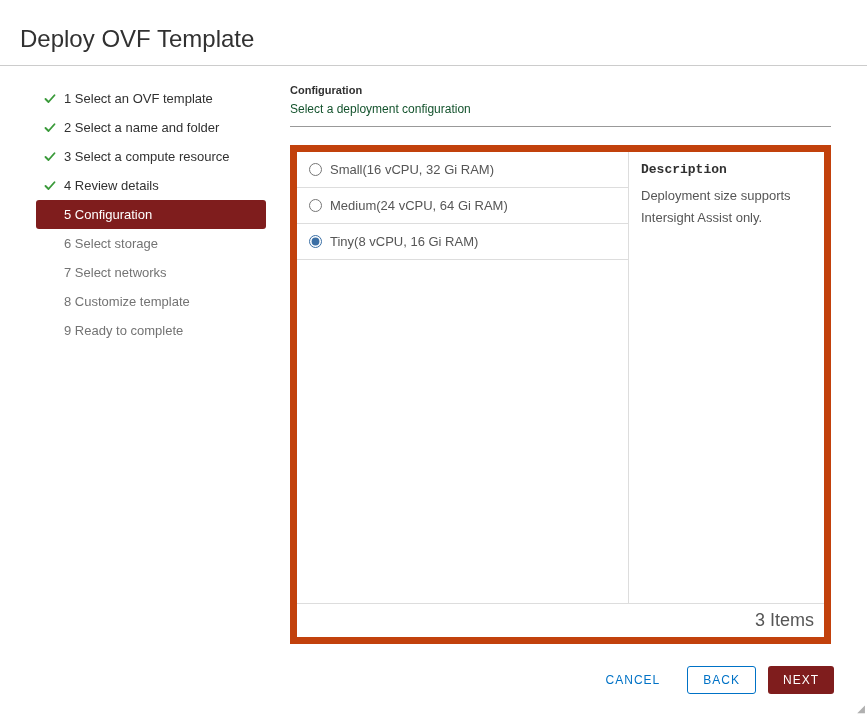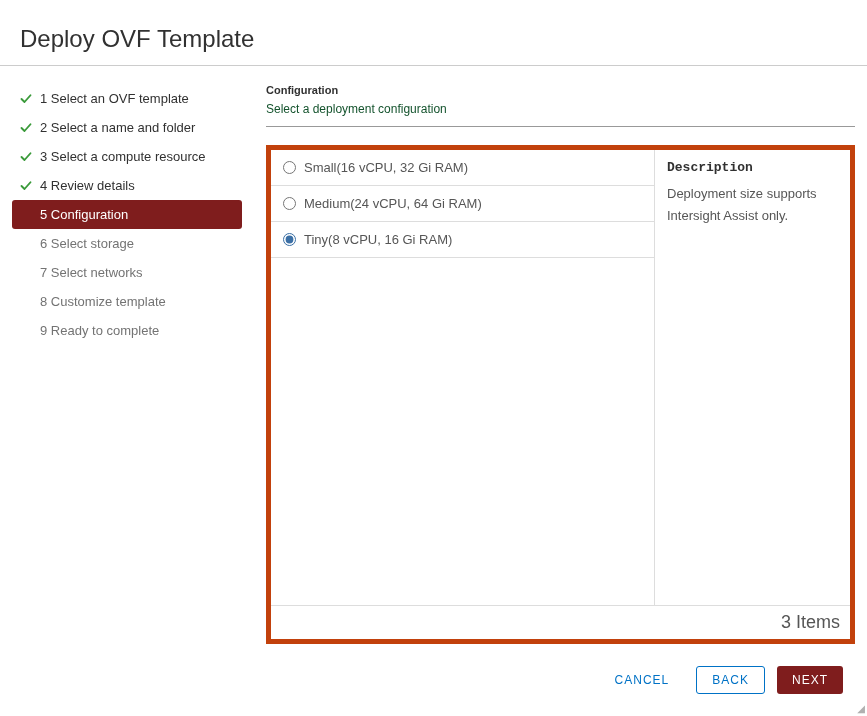--- a/index.html
+++ b/index.html
@@ -18,21 +18,21 @@
     }
     .dialog-title {
       font-size: 24px;
       font-weight: 300;
       color: #313131;
       padding: 25px 20px 12px 20px;
       border-bottom: 1px solid #cccccc;
     }
     .content-container {
       display: flex;
-      padding: 0 12px;
+      padding: 0 36px;
     }
     .wizard-steps {
       width: 230px;
       padding: 18px 0;
     }
     .step-item {
       display: flex;
       align-items: center;
       padding: 5px 0;
       cursor: default;
@@ -81,21 +81,21 @@
       font-size: 12px;
       color: #14532d;
       margin-bottom: 10px;
     }
     .panel-divider {
       border: none;
       border-top: 1px solid #999999;
       margin-bottom: 18px;
     }
     .config-area {
-      border: 5px solid #c2410c;
+      border: 7px solid #c2410c;
       height: 499px;
       display: flex;
       flex-direction: column;
       position: relative;
     }
     .config-body {
       flex: 1;
       display: flex;
     }
     .options-col {
@@ -135,21 +135,21 @@
     .footer-bar {
       border-top: 1px solid #dddddd;
       text-align: right;
       padding: 6px 10px;
       font-size: 18px;
       color: #565656;
     }
     .button-bar {
       position: absolute;
       bottom: 22px;
-      right: 24px;
+      right: 33px;
       display: flex;
       gap: 12px;
       align-items: center;
     }
     .btn {
       font-size: 12px;
       font-weight: 500;
       letter-spacing: 1px;
       padding: 7px 15px;
       border-radius: 3px;

